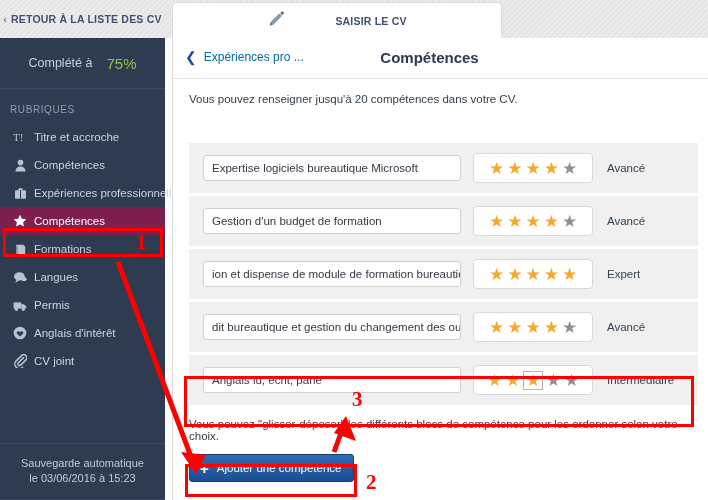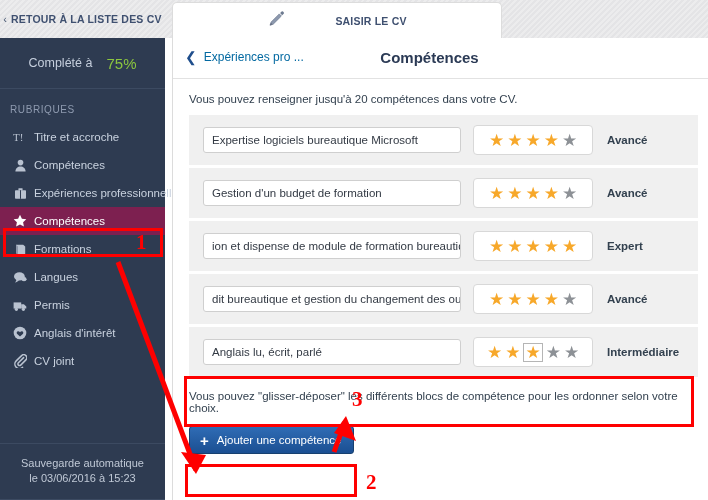--- a/index.html
+++ b/index.html
@@ -44,32 +44,32 @@
   
   #main{position:absolute;left:172px;top:38px;width:536px;height:462px;background:#fff;
         border-left:1px solid #dcdcdc;box-sizing:border-box;}
   #main-head{height:40px;position:relative;border-bottom:1px solid #e2e2e2;}
   #back-link{position:absolute;left:12px;top:12px;display:flex;align-items:center;gap:7px;}
   #back-link .bchev{color:#1f4e8c;font-size:14px;line-height:1;}
   #back-link .blabel{color:#0369a1;font-size:12px;}
   #panel-title{position:absolute;left:0;top:11px;width:513px;text-align:center;
        color:#2b3a55;font-size:15px;font-weight:bold;}
   #intro{color:#33414f;font-size:11.5px;padding:14px 0 10px 16px;}
-  #rows{padding:0 10px 0 16px;}
+  #rows{padding:0 10px 0 16px;margin-top:28px;}
   .crow{background:#f0f0f0;height:50px;display:flex;align-items:center;margin-bottom:3px;
         position:relative;box-sizing:border-box;}
   .crow .cinput{margin-left:14px;width:258px;height:26px;background:#fff;border:1px solid #cfcfcf;
         border-radius:3px;display:flex;align-items:center;box-sizing:border-box;position:relative;}
   .crow .cinput .ctext{font-size:11.5px;color:#333a44;padding-left:8px;white-space:nowrap;overflow:hidden;}
   .stars{margin-left:12px;width:120px;height:30px;background:#fff;border:1px solid #d8d8d8;border-radius:4px;
         display:flex;align-items:center;justify-content:center;gap:3px;box-sizing:border-box;}
   .star{font-size:17px;line-height:1;color:#8d9196;}
   .star.on{color:#f7a82a;}
   .star.boxed{border:1px solid #b5b5b5;padding:0 1px;}
-  .clevel{margin-left:14px;font-size:11.5px;color:#33414f;font-weight:bold;}
+  .clevel{margin-left:14px;font-size:11.5px;color:#33414f;}
   #dragnote{color:#33414f;font-size:11.5px;padding:10px 0 0 16px;}
   #add-btn{margin:12px 0 0 16px;width:165px;height:28px;
      background:linear-gradient(#2f6cb5,#1b4f92);border:1px solid #17406f;border-radius:3px;
      display:flex;align-items:center;gap:8px;padding-left:10px;box-sizing:border-box;}
   #add-btn .plus{color:#fff;font-size:15px;font-weight:bold;line-height:1;}
   #add-btn .alabel{color:#fff;font-size:11.5px;}
   
   .anno-box{position:absolute;border:3px solid #fe0000;box-sizing:border-box;pointer-events:none;}
   .anno-num{position:absolute;color:#fe0000;font-size:21px;font-weight:bold;font-family:"Liberation Serif",serif;}
   svg.anno-arrow{position:absolute;left:0;top:0;width:708px;height:500px;pointer-events:none;}

